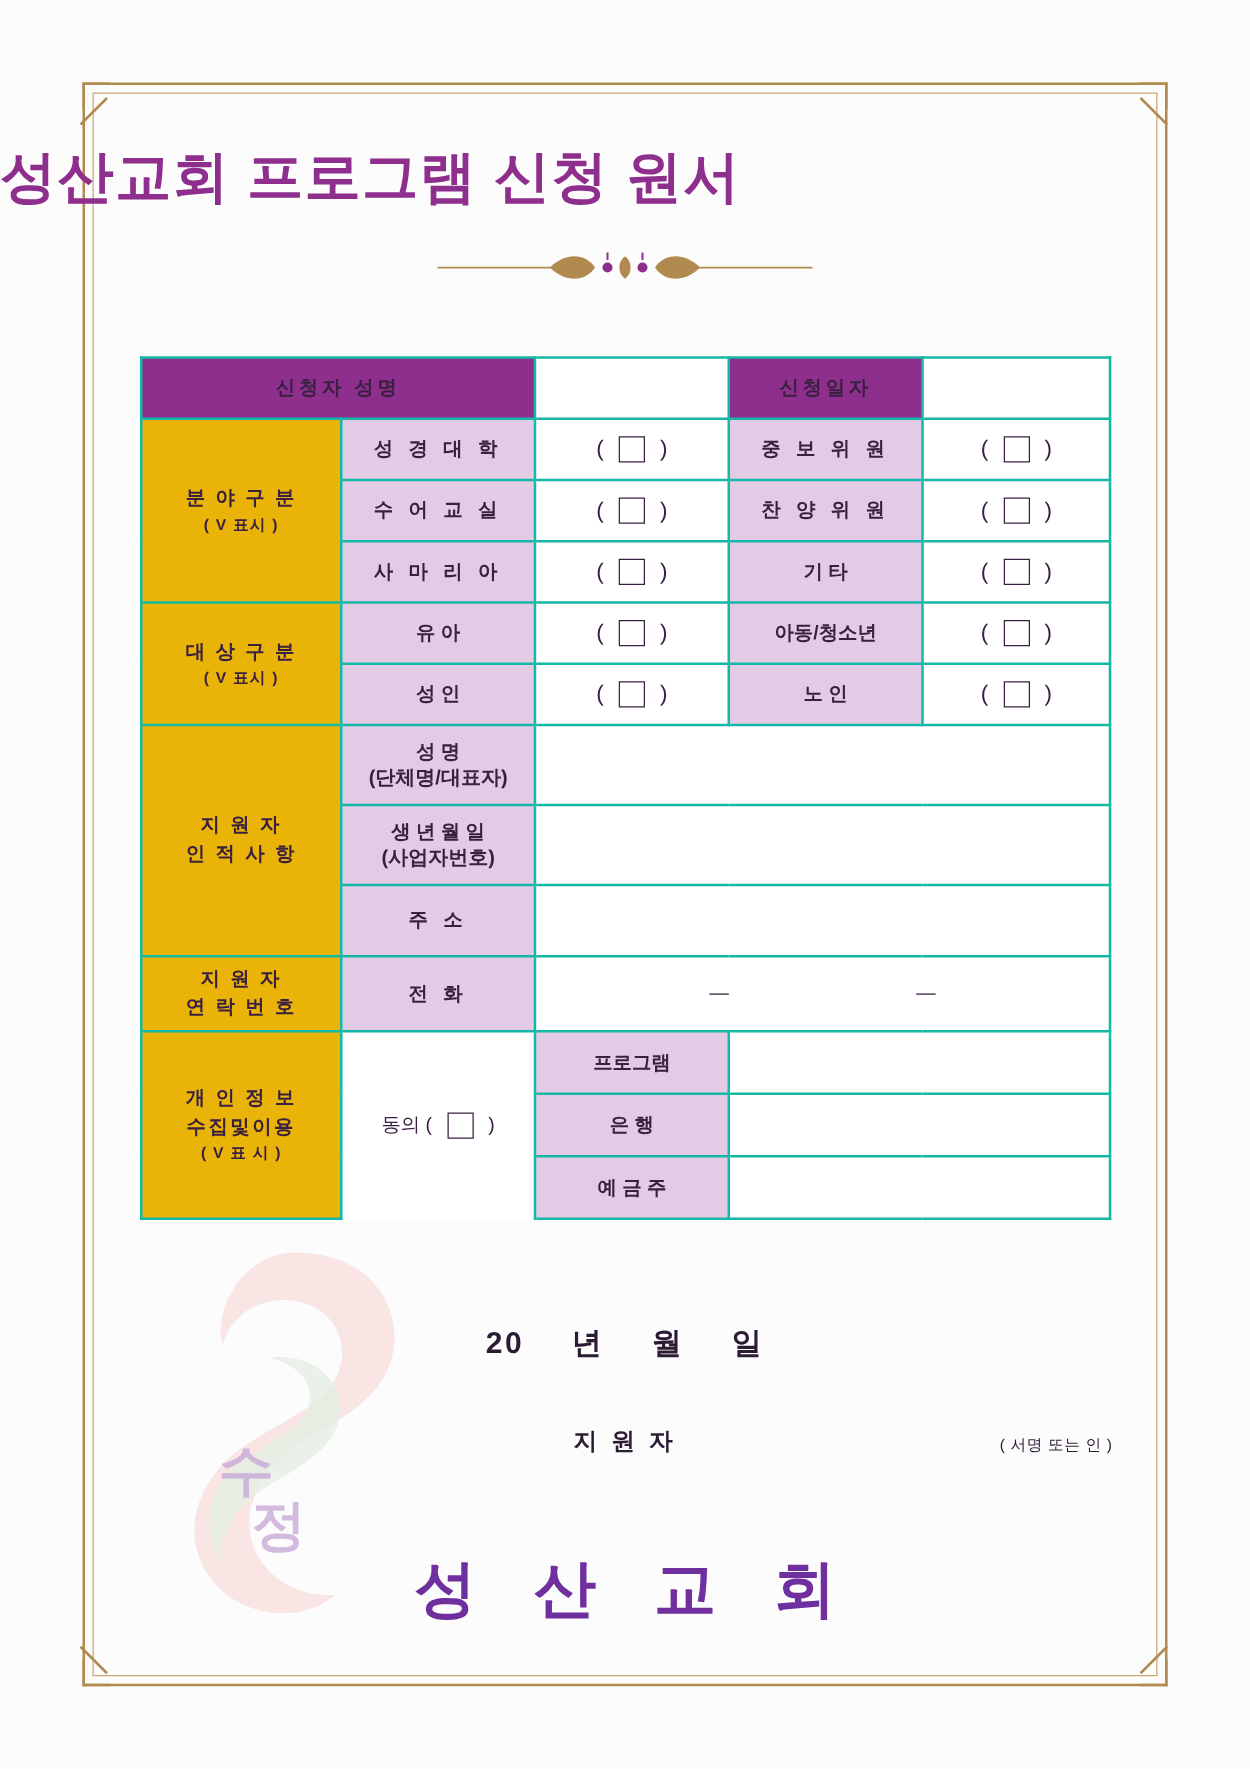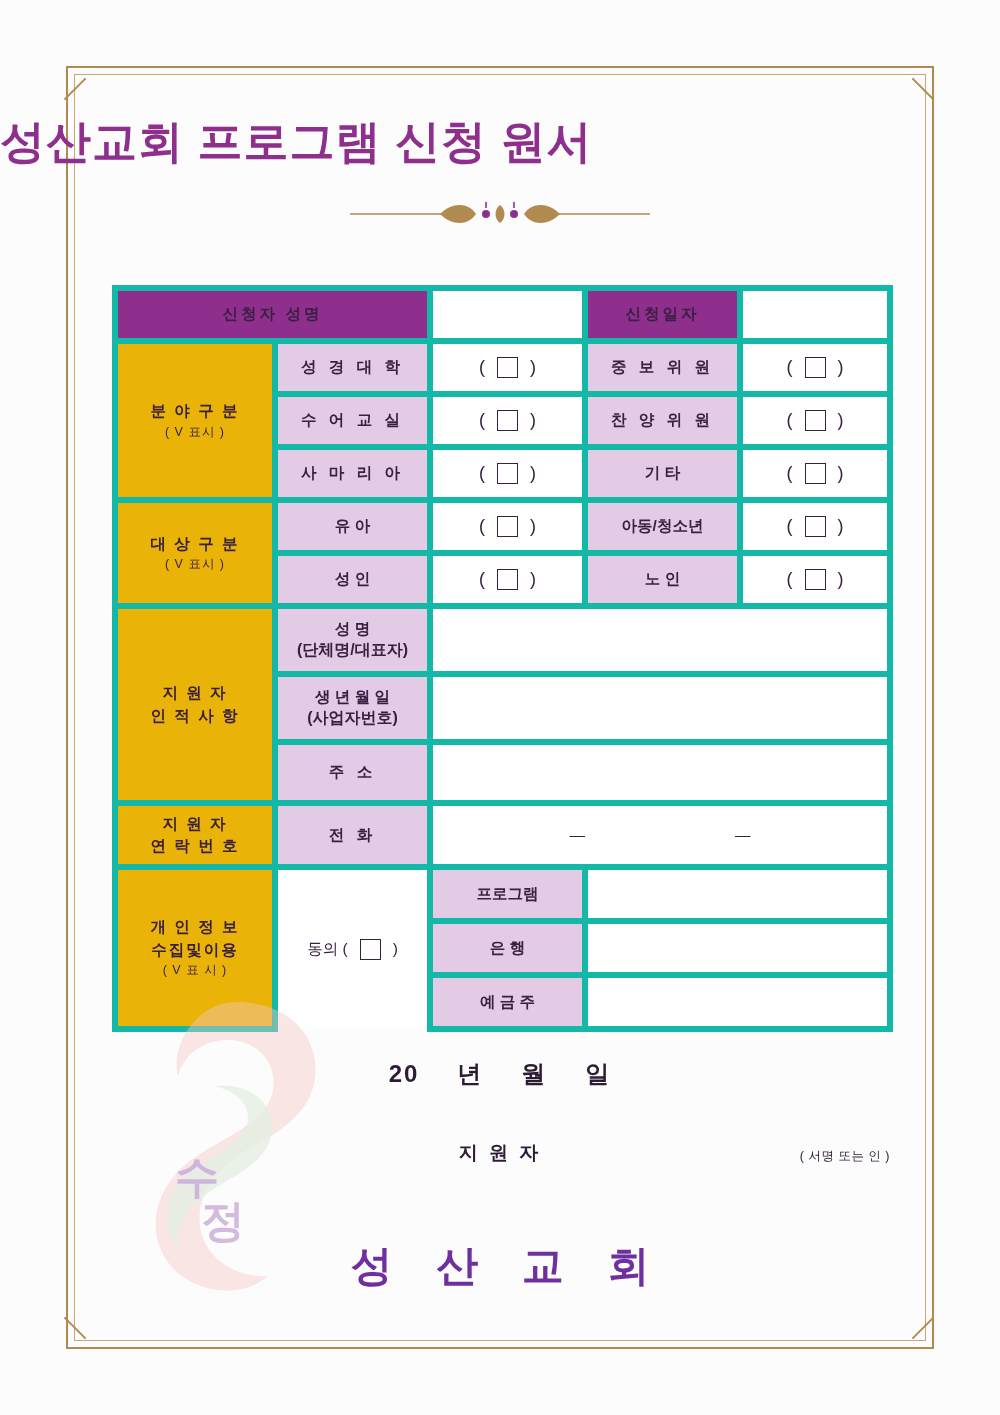--- a/index.html
+++ b/index.html
@@ -82,21 +82,21 @@
   
   .form-table {
     position: absolute;
     left: 112px;
     top: 285px;
     width: 775px;
     border-collapse: collapse;
     table-layout: fixed;
   }
   .form-table td {
-    border: 6px solid #14b8a6;
+    border: 2px solid #14b8a6;
     height: 47px;
     font-size: 15.5px;
     color: #3a2040;
     text-align: center;
     vertical-align: middle;
     padding: 0;
   }
   .hdr-dark {
     background: #8e2f8e;
     color: #ffffff;
@@ -105,21 +105,21 @@
   }
   .lbl-dark {
     background: #eab308;
     color: #ffffff;
     font-weight: bold;
     line-height: 1.45;
     letter-spacing: 2px;
   }
   .lbl-dark .sub {
     font-size: 12.5px;
-    font-weight: normal;
+    font-weight: bold;
     letter-spacing: 1px;
     display: block;
   }
   .lbl-light {
     background: #e3cbe6;
     color: #4a1d50;
     font-weight: bold;
     letter-spacing: 4px;
   }
   .lbl-light.tight { letter-spacing: 0px; }
@@ -190,21 +190,21 @@
     top: 1148px;
     font-size: 12.5px;
     color: #2b1b33;
     letter-spacing: 0.5px;
   }
   .church-name {
     position: absolute;
     left: 0; right: 0;
     top: 1238px;
     text-align: center;
-    font-size: 42px;
+    font-size: 50px;
     font-weight: bold;
     color: #6f2f9e;
     letter-spacing: 16px;
     text-indent: 16px;
   }
 
   
   .watermark {
     position: absolute;
     left: 118px;

